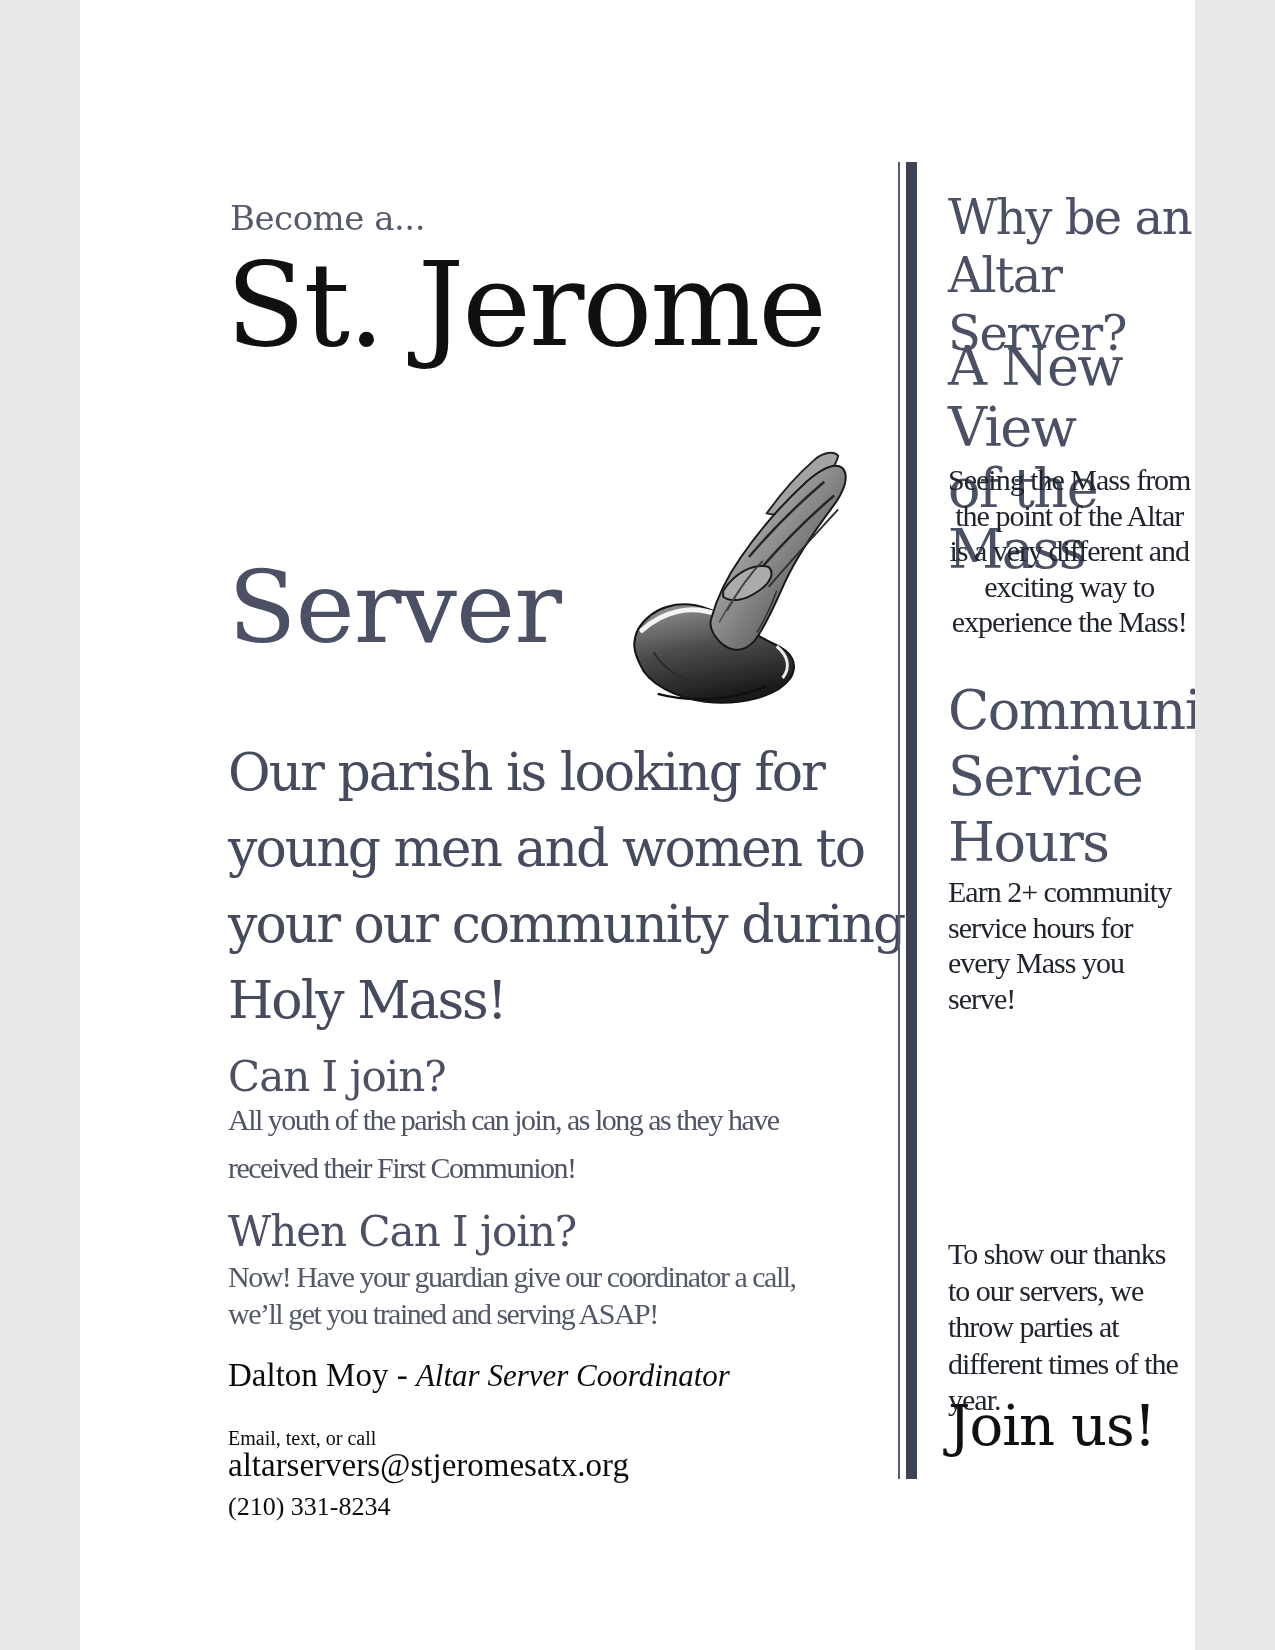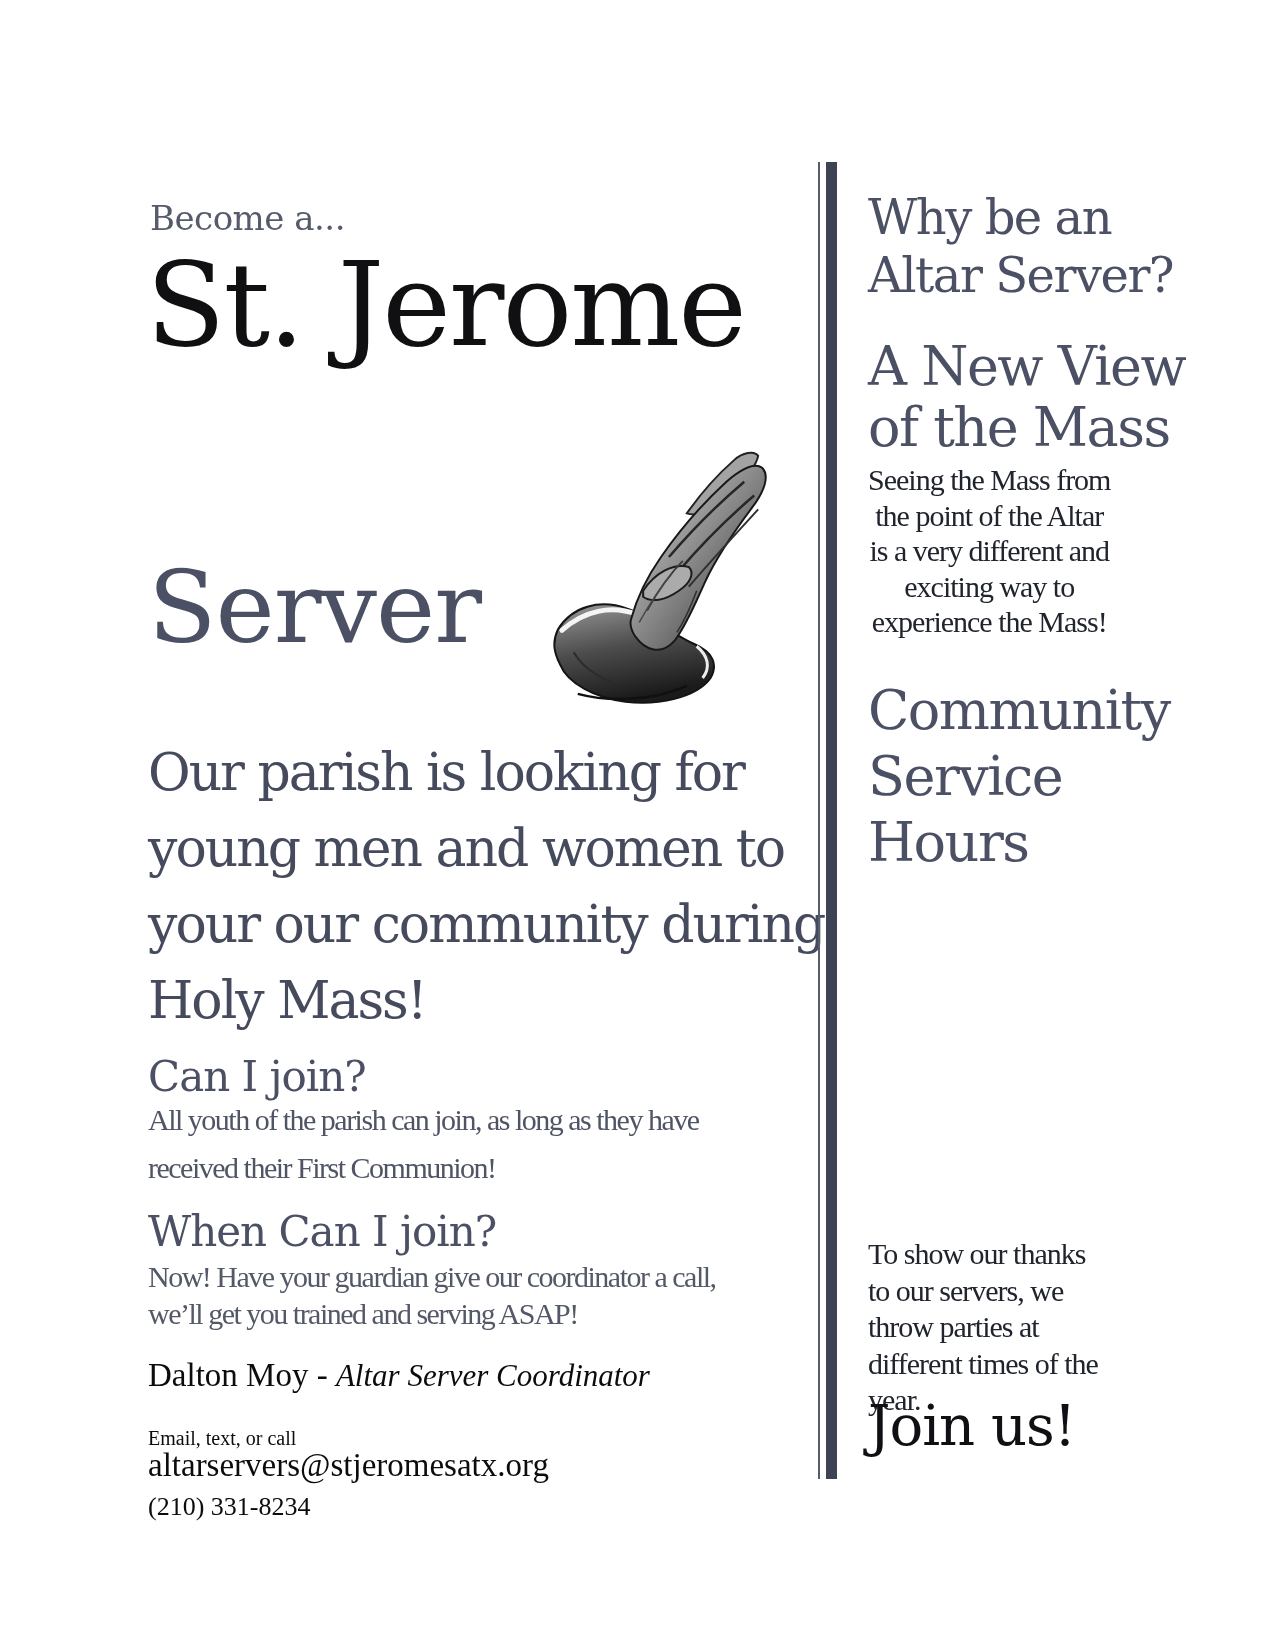--- a/index.html
+++ b/index.html
@@ -1,18 +1,18 @@
 <!DOCTYPE html>
 <html><head>
 <meta charset="utf-8">
 <style>
   html,body{margin:0;padding:0;background:#e9e9e9;}
   .page{
     position:relative;
-    width:1275px;height:1650px;
+    width:1115px;height:1650px;
     background:#ffffff;
     margin:0 auto;
     overflow:hidden;
     font-family:"DejaVu Serif", serif;
   }
   .abs{position:absolute;}
   .preline{white-space:pre-line;}
 
   
   .kicker{
@@ -171,20 +171,24 @@
 of the Mass</div>
   <div class="abs rbody b1 preline">Seeing the Mass from
 the point of the Altar
 is a very different and
 exciting way to
 experience the Mass!</div>
 
   <div class="abs rhead h3 preline">Community
 Service
 Hours</div>
+  <div class="abs rbody b2 preline">Earn 2+ community
+service hours for
+every Mass you
+serve!</div>
 
   <div class="abs rbody b3 preline">To show our thanks
 to our servers, we
 throw parties at
 different times of the
 year.</div>
 
   <div class="abs cta">Join us!</div>
 
 </div>

